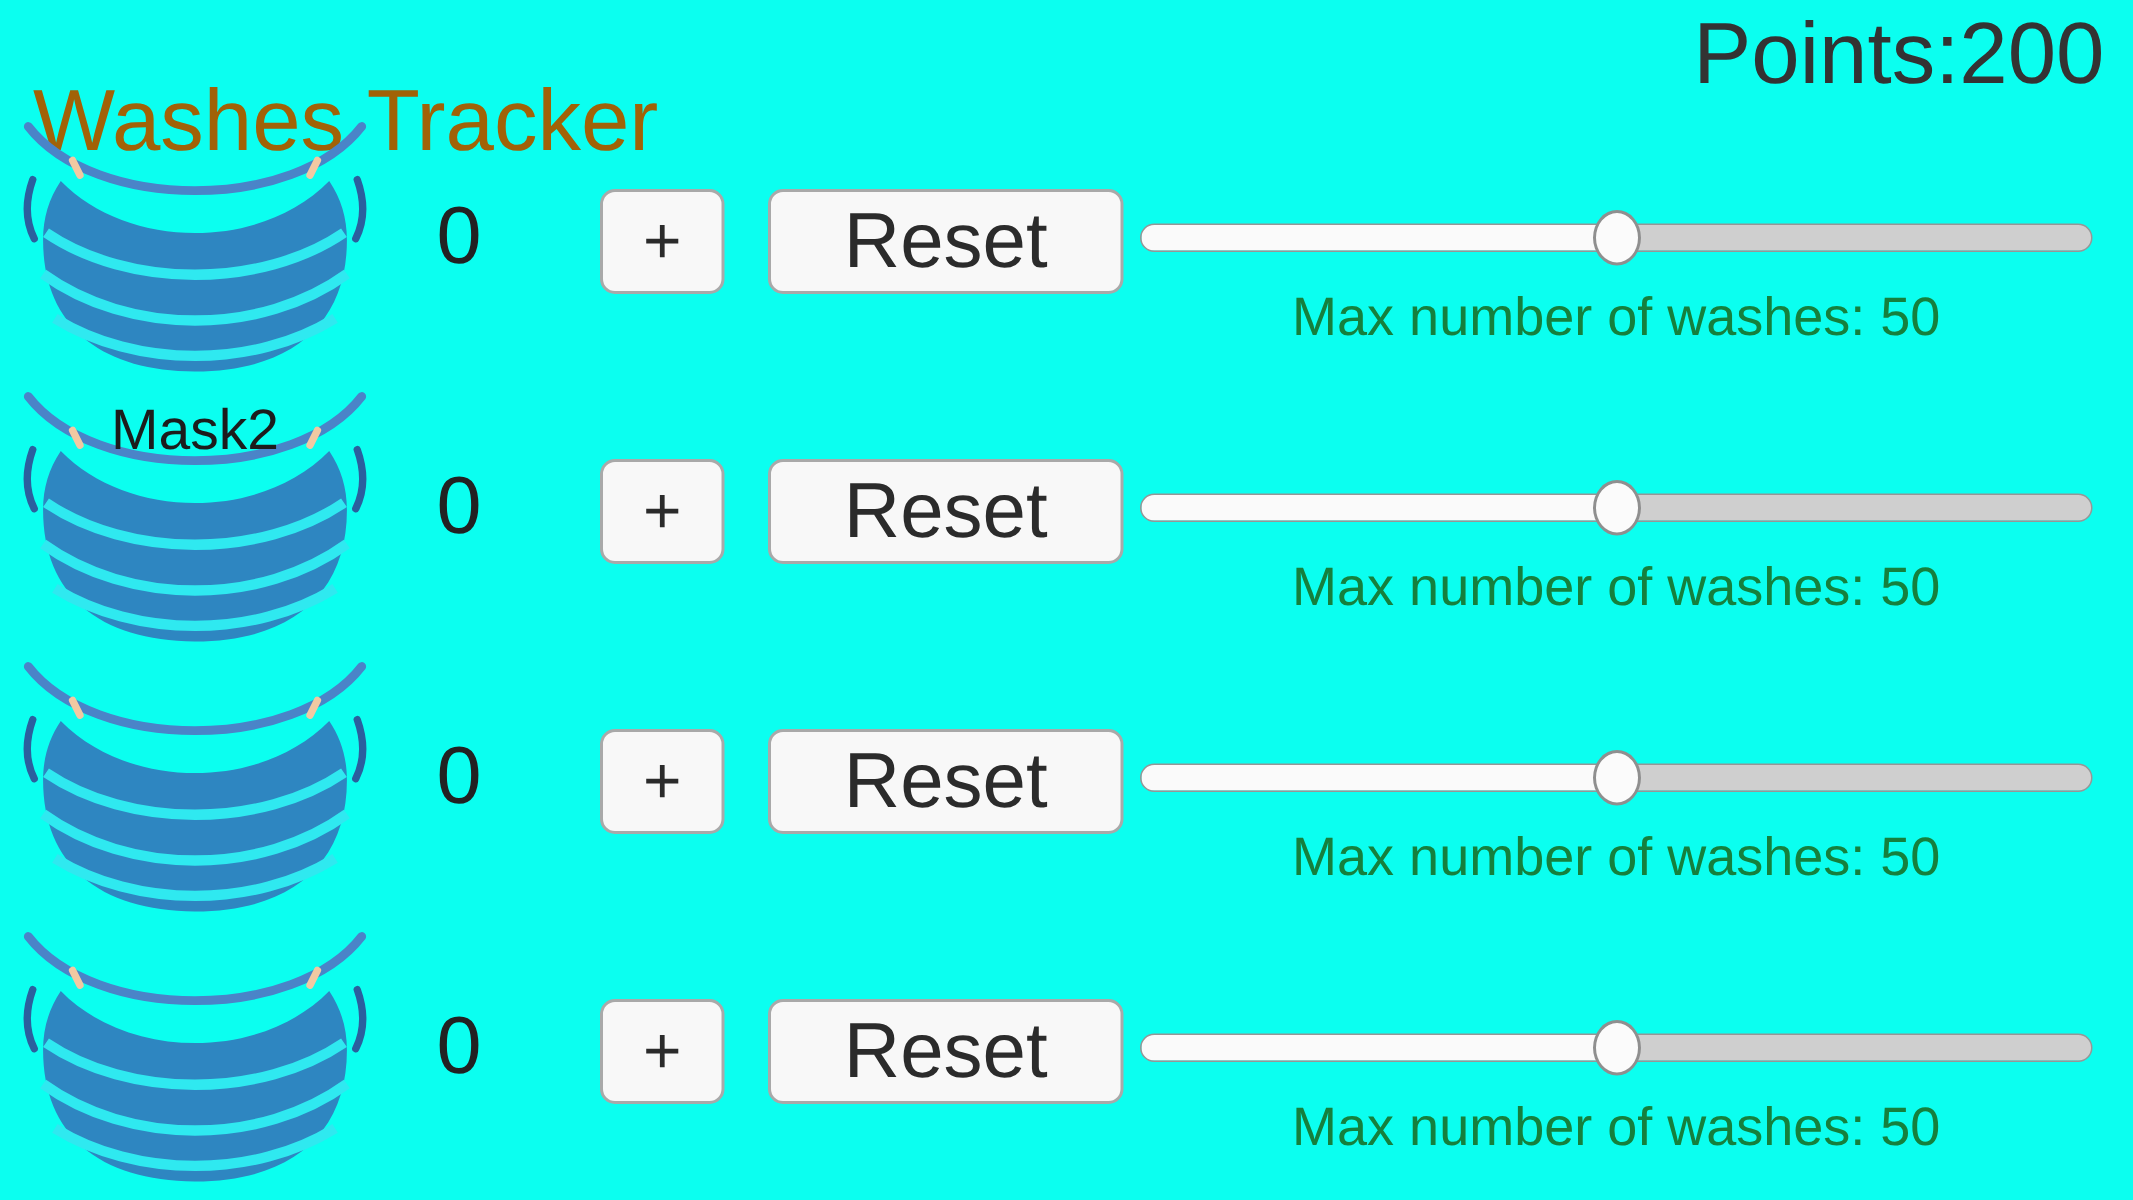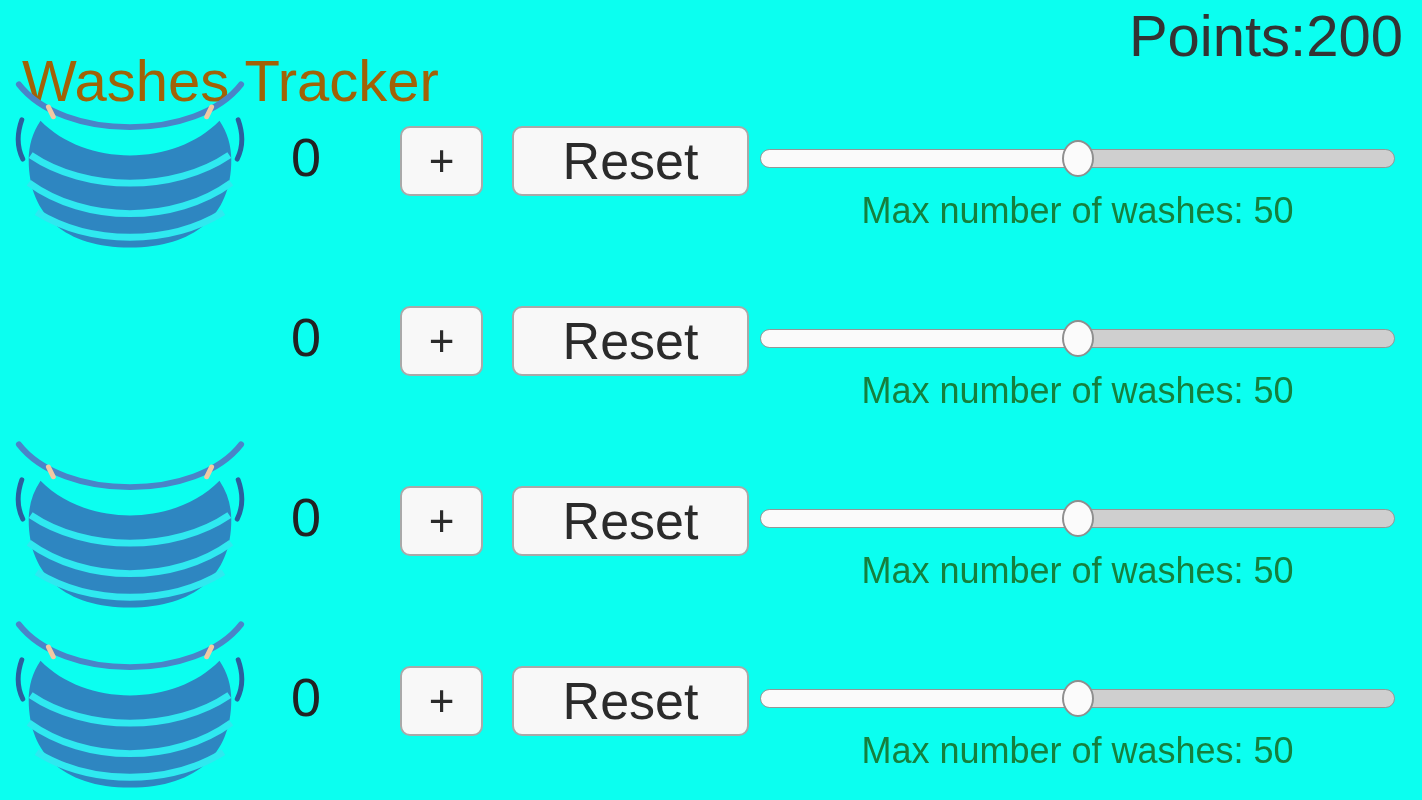--- a/index.html
+++ b/index.html
@@ -92,20 +92,36 @@
     <div class="slider-col">
       <div class="slider">
         <div class="track"></div>
         <div class="thumb" style="left: calc(50% - 16px);"></div>
       </div>
       <div class="slider-label">Max number of washes: 50</div>
     </div>
   </div>
 
   <div class="row r1">
+    <div class="mask-wrap">
+      <svg viewBox="0 0 240 178" width="236" height="176">
+        <path d="M7,8 C52,66 188,66 233,8" fill="none" stroke="#4A84C8" stroke-width="6" stroke-linecap="round"></path>
+        <path d="M10,44 C5,58 5,72 11,84" fill="none" stroke="#2B5F9E" stroke-width="5" stroke-linecap="round"></path>
+        <path d="M230,44 C235,58 235,72 229,84" fill="none" stroke="#2B5F9E" stroke-width="5" stroke-linecap="round"></path>
+        <path d="M37,31 L42,41" fill="none" stroke="#F2C9A2" stroke-width="5" stroke-linecap="round"></path>
+        <path d="M203,31 L198,41" fill="none" stroke="#F2C9A2" stroke-width="5" stroke-linecap="round"></path>
+        <path d="M31,58 C25,74 27,92 35,104" fill="none" stroke="#F2C9A2" stroke-width="9" stroke-linecap="round"></path>
+        <path d="M209,58 C215,74 213,92 205,104" fill="none" stroke="#F2C9A2" stroke-width="9" stroke-linecap="round"></path>
+        <path d="M29,45 C75,92 165,92 211,45 C219,57 223,70 223,85 C223,142 185,174 120,174 C55,174 17,142 17,85 C17,70 21,57 29,45 Z" fill="#2E86C1"></path>
+        <path d="M19,80 C75,118 165,118 221,80" fill="none" stroke="#2FE9F0" stroke-width="7"></path>
+        <path d="M17,108 C75,150 165,150 223,108" fill="none" stroke="#2FE9F0" stroke-width="7"></path>
+        <path d="M25,138 C80,172 160,172 215,138" fill="none" stroke="#2FE9F0" stroke-width="7"></path>
+      </svg>
+      <div class="mask-label">Mask2</div>
+    </div>
     <div class="count">0</div>
     <button class="btn plus">+</button>
     <button class="btn reset">Reset</button>
     <div class="slider-col">
       <div class="slider">
         <div class="track"></div>
         <div class="thumb" style="left: calc(50% - 16px);"></div>
       </div>
       <div class="slider-label">Max number of washes: 50</div>
     </div>

